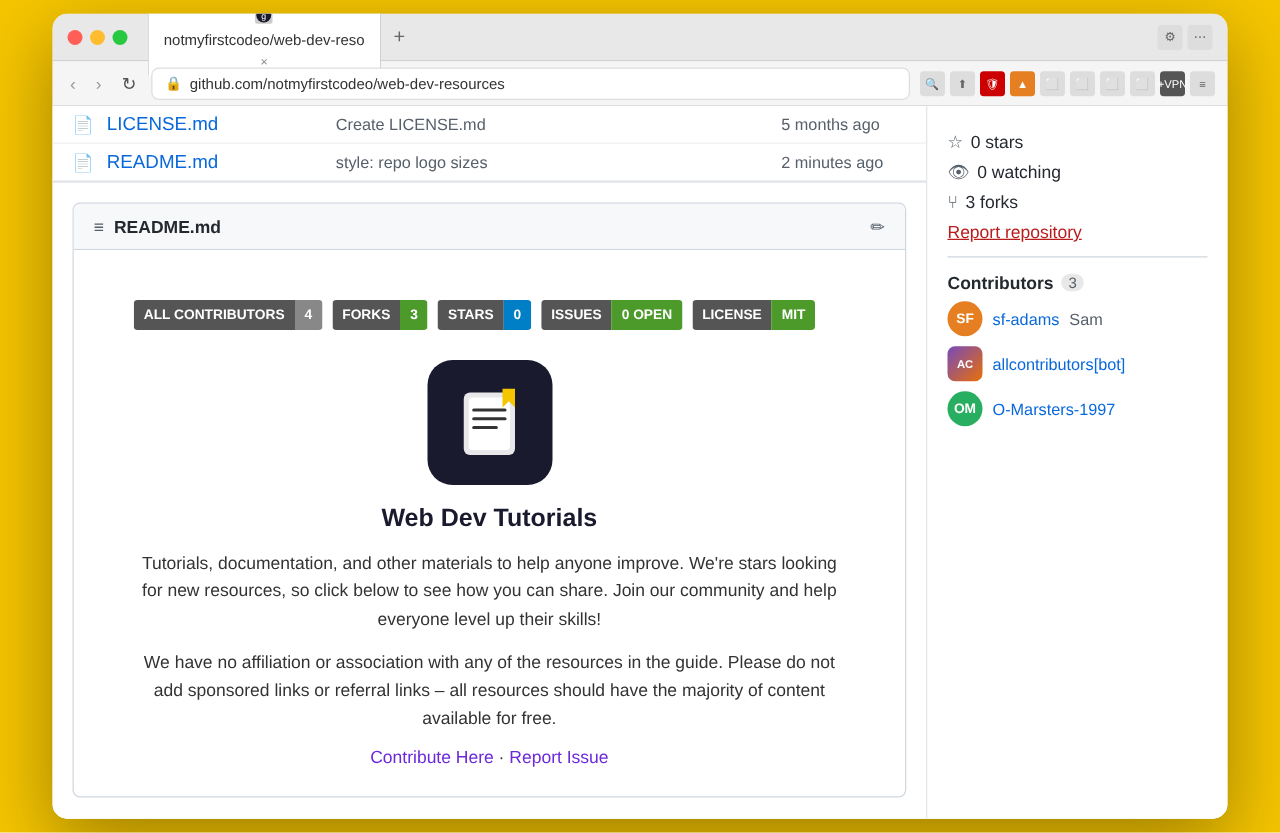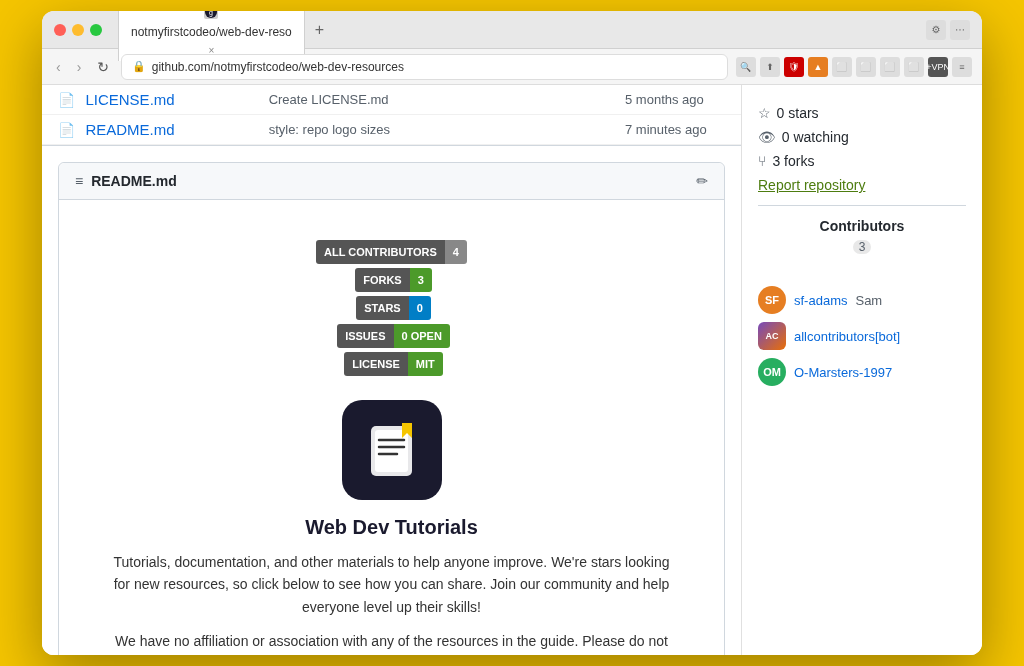--- a/index.html
+++ b/index.html
@@ -237,22 +237,21 @@
     .sidebar-stat .icon { color: #57606a; font-size: 14px; }
     .sidebar-divider {
       border: none;
       border-top: 1px solid #d0d7de;
       margin: 12px 0;
     }
     .contributors-header {
       display: flex;
       align-items: center;
       gap: 6px;
-      margin-bottom: 28px;
-      flex-direction: column;
+      margin-bottom: 3px;
     }
     .contributors-title {
       font-size: 14px;
       font-weight: 600;
       color: #24292f;
     }
     .contributors-count {
       background: #e8e8e8;
       border-radius: 10px;
       padding: 0 6px;
@@ -279,21 +278,21 @@
       color: #666;
       font-weight: bold;
     }
     .contributor-avatar.bot {
       border-radius: 6px;
       background: linear-gradient(135deg, #764abc 0%, #e96f06 100%);
       font-size: 9px;
       color: white;
     }
     .contributor-name { font-size: 13px; color: #0969da; }
-    .report-link { color: #4d7c0f; font-size: 14px; cursor: pointer; margin-top: 4px; display: block; }
+    .report-link { color: #b91c1c; font-size: 14px; cursor: pointer; margin-top: 4px; display: block; }
     
     .avatar-orange { background: #e67e22; color: white; }
     .avatar-green2 { background: #27ae60; color: white; }
   </style>
 </head>
 <body>
 
 <div class="window">
 
   <div class="titlebar">
@@ -351,35 +350,35 @@
         <div class="file-row">
           <span class="file-icon">📄</span>
           <span class="file-name">LICENSE.md</span>
           <span class="file-commit">Create LICENSE.md</span>
           <span class="file-time">5 months ago</span>
         </div>
         <div class="file-row">
           <span class="file-icon">📄</span>
           <span class="file-name">README.md</span>
           <span class="file-commit">style: repo logo sizes</span>
-          <span class="file-time">7 minutes ago</span>
+          <span class="file-time">2 minutes ago</span>
         </div>
       </div>
 
       <div class="readme-section">
         <div class="readme-header">
           <div class="readme-title-area">
             <span class="readme-icon">≡</span>
             <span class="readme-title">README.md</span>
           </div>
           <span class="edit-icon">✏</span>
         </div>
         <div class="readme-body">
 
-          <div class="badges" style="justify-content: flex-start; margin-bottom: 14px; flex-direction: column;">
+          <div class="badges" style="justify-content: flex-start; margin-bottom: 14px;">
             <div class="badge">
               <span class="badge-left">ALL CONTRIBUTORS</span>
               <span class="badge-right badge-gray">4</span>
             </div>
             <div class="badge" style="margin-left:4px;">
               <span class="badge-left">FORKS</span>
               <span class="badge-right badge-green">3</span>
             </div>
             <div class="badge" style="margin-left:4px;">
               <span class="badge-left">STARS</span>

